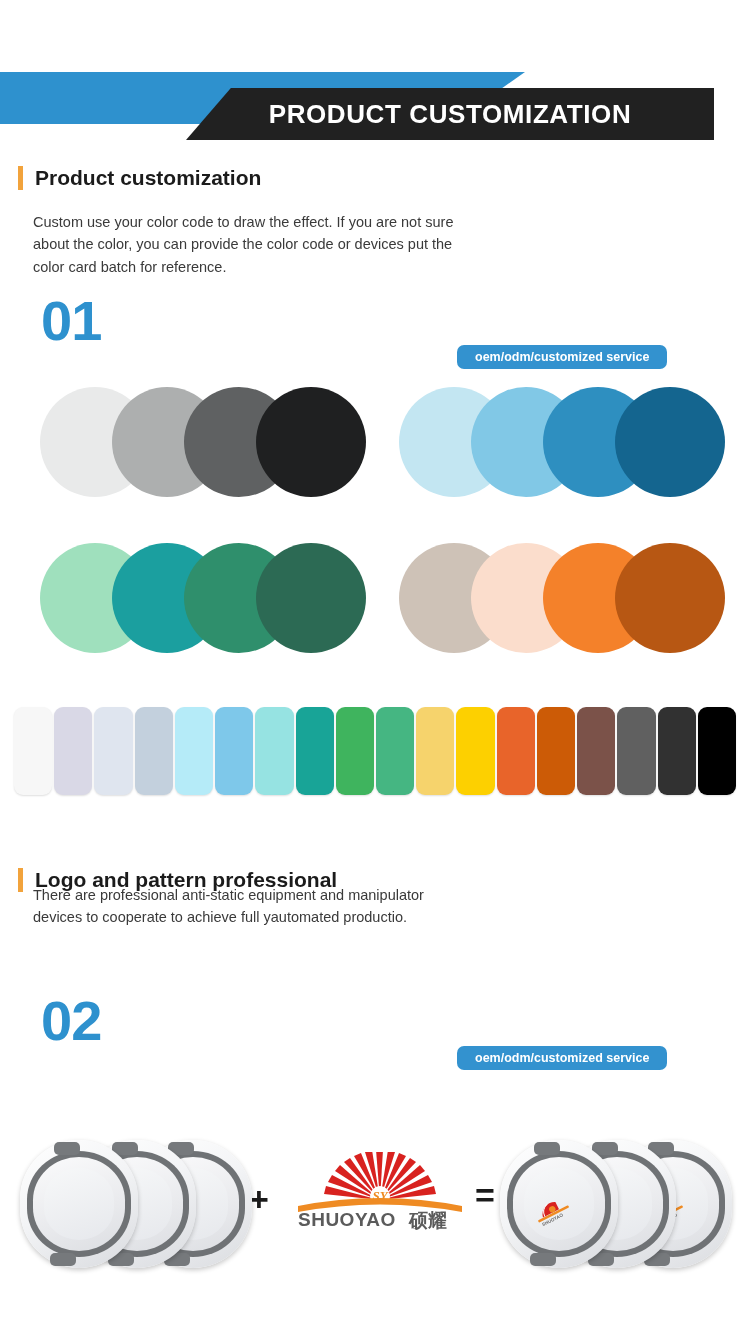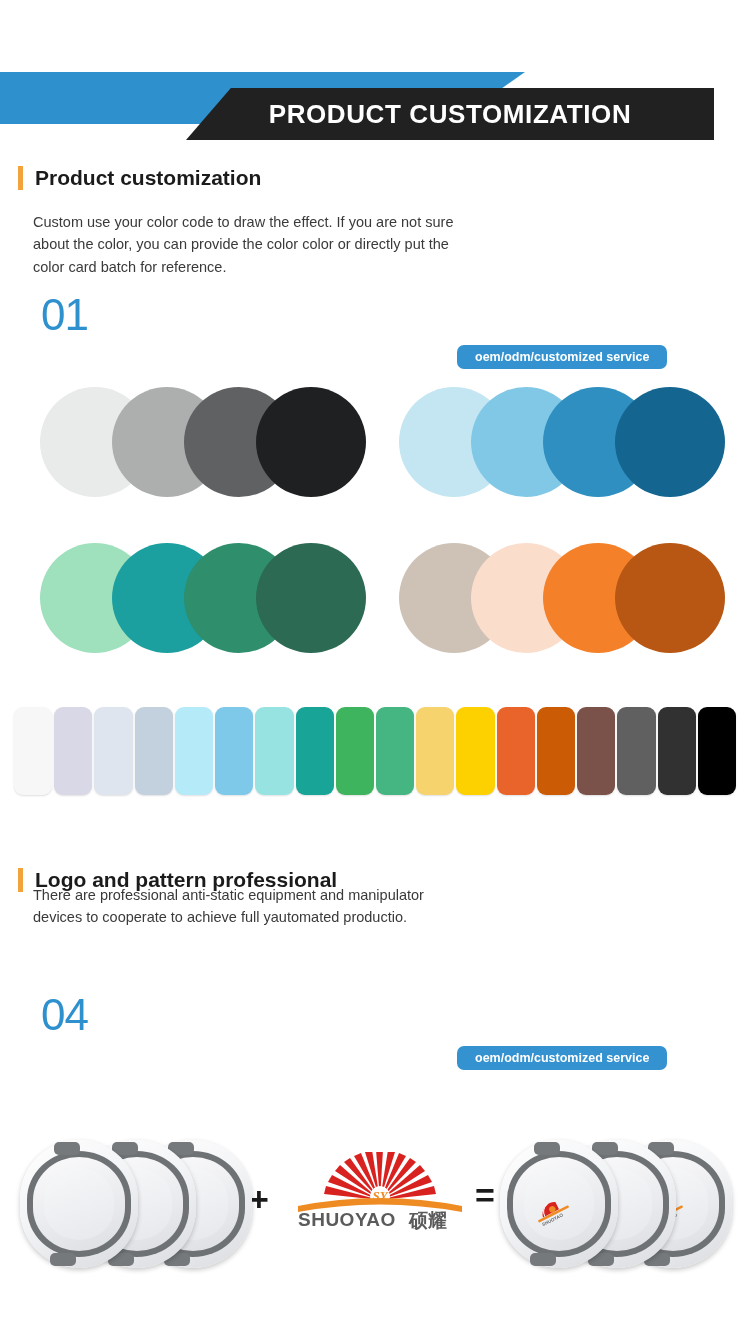--- a/index.html
+++ b/index.html
@@ -93,22 +93,22 @@
     left: 33px;
     width: 440px;
     font-size: 14.5px;
     line-height: 1.55;
     color: #3a3a3a;
   }
 
   
   .big-number {
     position: absolute;
-    font-size: 44px;
-    font-weight: normal;
+    font-size: 56px;
+    font-weight: bold;
     color: #2e91ce;
     letter-spacing: -1px;
     line-height: 1;
   }
 
   
   .pill-badge {
     position: absolute;
     height: 24px;
     padding: 0 18px;
@@ -248,21 +248,21 @@
   <div class="banner-blue" style="background: rgb(46, 145, 206);"></div>
   <div class="banner-shadow" style="background: rgb(157, 157, 157);"></div>
   <div class="banner-black" style="background: rgb(33, 33, 33);"></div>
   <div class="banner-title" style="color: rgb(255, 255, 255);">PRODUCT CUSTOMIZATION</div>
 </div>
 
 <div class="section-heading" style="top:166px;">
   <span class="heading-bar" style="background: rgb(242, 163, 60);"></span>
   <span class="heading-text">Product customization</span>
 </div>
-<div class="section-body" style="top:211px;">Custom use your color code to draw the effect. If you are not sure about the color, you can provide the color color or directly put the color card batch for reference.</div>
+<div class="section-body" style="top:211px;">Custom use your color code to draw the effect. If you are not sure about the color, you can provide the color code or devices put the color card batch for reference.</div>
 
 <div class="big-number" style="left: 41px; top: 293px; color: rgb(46, 145, 206);">01</div>
 
 <div class="pill-badge" style="left: 457px; top: 345px; background: rgb(51, 146, 207);">oem/odm/customized service</div>
 
 <div class="circle-group" style="left:40px; top:387px; width:300px;">
   <div class="swatch-circle" style="left: 0px; background: rgb(233, 234, 234); z-index: 1;"></div>
   <div class="swatch-circle" style="left: 72px; background: rgb(173, 175, 175); z-index: 2;"></div>
   <div class="swatch-circle" style="left: 144px; background: rgb(95, 97, 98); z-index: 3;"></div>
   <div class="swatch-circle" style="left: 216px; background: rgb(31, 32, 33); z-index: 4;"></div>
@@ -309,21 +309,21 @@
     <div class="strip-chip" style="background: rgb(49, 49, 49);"></div>
     <div class="strip-chip" style="background: rgb(0, 0, 0);"></div>
   </div>
 
 <div class="section-heading" style="top:868px;">
   <span class="heading-bar" style="background: rgb(242, 163, 60);"></span>
   <span class="heading-text">Logo and pattern professional</span>
 </div>
 <div class="section-body" style="top:884px;">There are professional anti-static equipment and manipulator devices to cooperate to achieve full yautomated productio.</div>
 
-<div class="big-number" style="left: 41px; top: 993px; color: rgb(46, 145, 206);">04</div>
+<div class="big-number" style="left: 41px; top: 993px; color: rgb(46, 145, 206);">02</div>
 
 <div class="pill-badge" style="left: 457px; top: 1046px; background: rgb(51, 146, 207);">oem/odm/customized service</div>
 
 <div class="showcase">
 
   <div class="basket-cluster" style="left:20px;">
     <div class="basket" style="left:0px; z-index:3;">
       <div class="rim"></div>
       <div class="band"></div>
       <div class="inner"></div>

